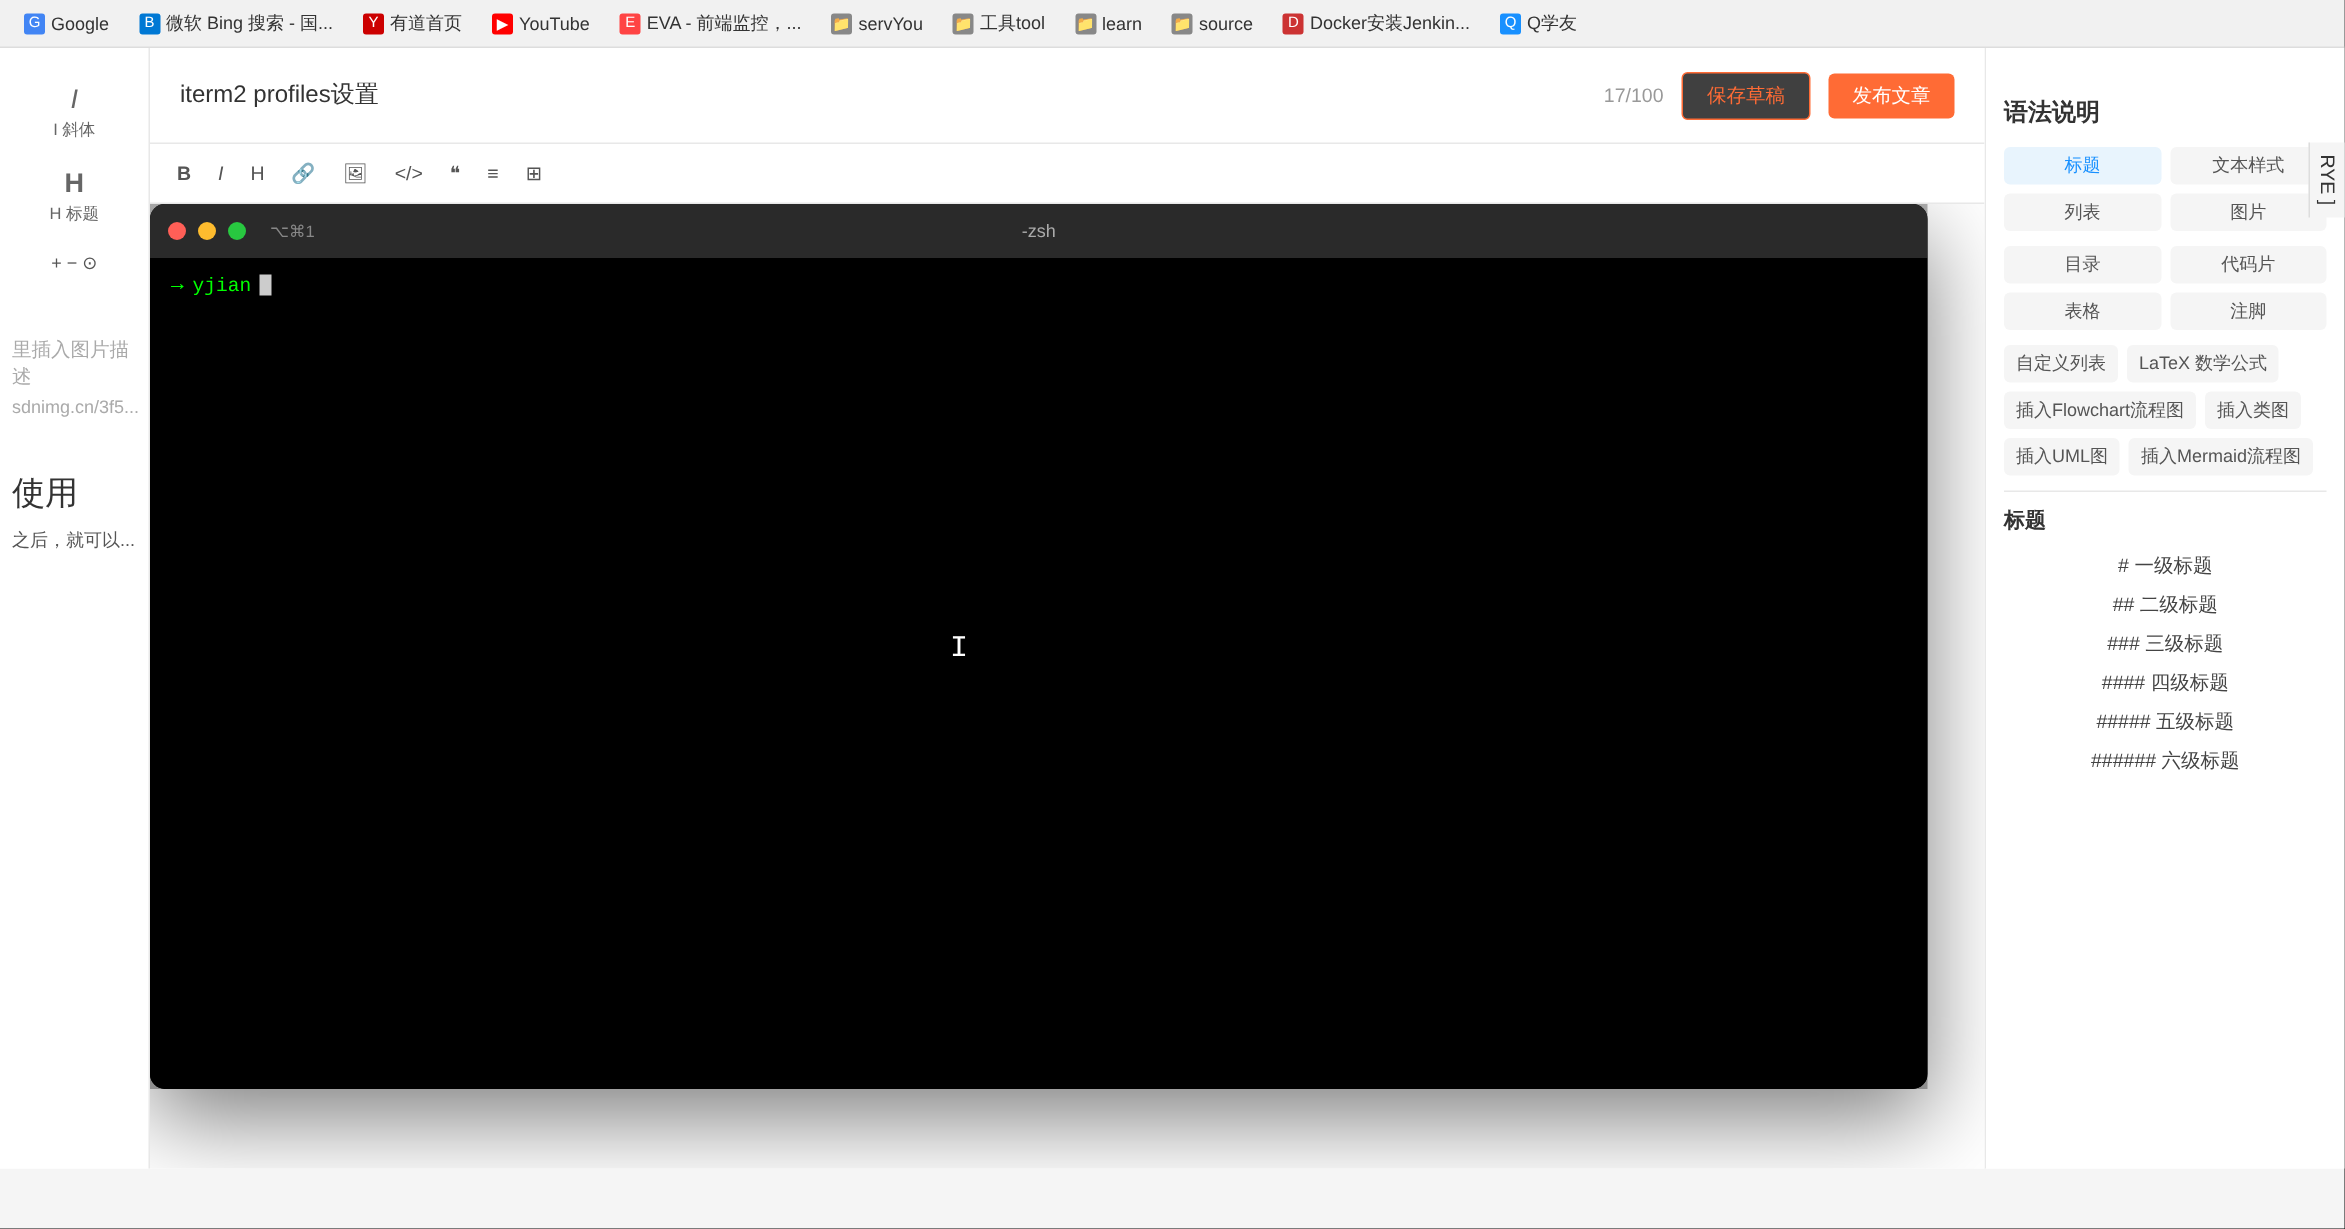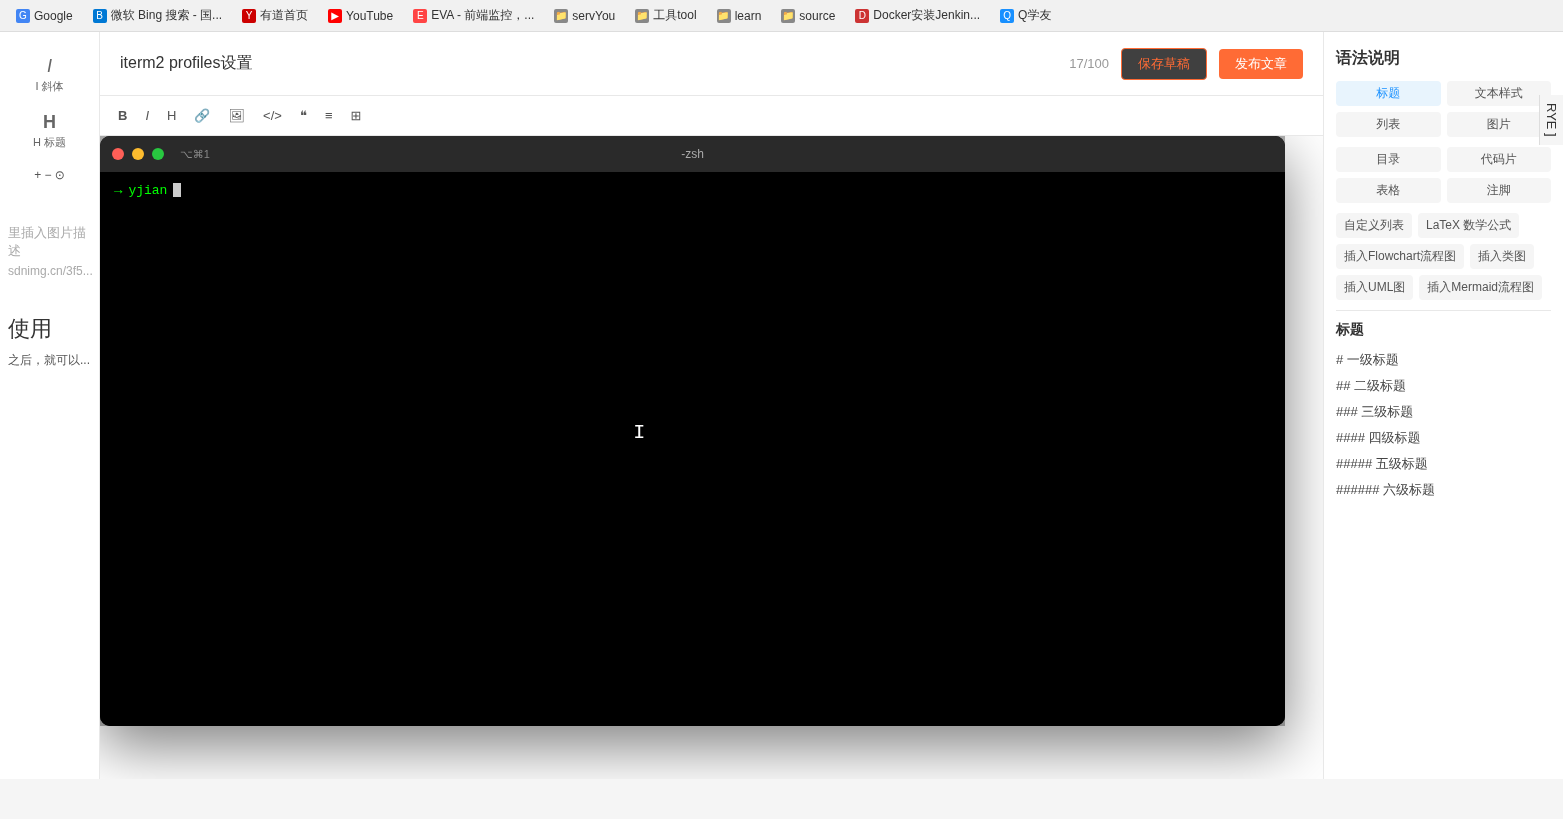--- a/index.html
+++ b/index.html
@@ -239,21 +239,21 @@
     }
     @keyframes blink {
       50% { opacity: 0; }
     }
 
     
     .right-panel {
       width: 240px;
       background: #fff;
       border-left: 1px solid #e8e8e8;
-      padding: 16px 12px;
+      padding: 33px 12px;
       overflow-y: auto;
     }
     .syntax-title {
       font-size: 16px;
       font-weight: 600;
       color: #333;
       margin-bottom: 12px;
     }
     .syntax-grid {
       display: grid;
@@ -285,20 +285,21 @@
       font-size: 14px;
       font-weight: 600;
       color: #333;
       margin-bottom: 8px;
     }
     .heading-item {
       font-size: 13px;
       color: #444;
       padding: 4px 0;
       cursor: pointer;
+      text-align: center;
     }
     .section-heading {
       font-size: 22px;
       font-weight: 400;
       color: #333;
       margin-bottom: 8px;
     }
     .section-text {
       font-size: 12px;
       color: #555;

